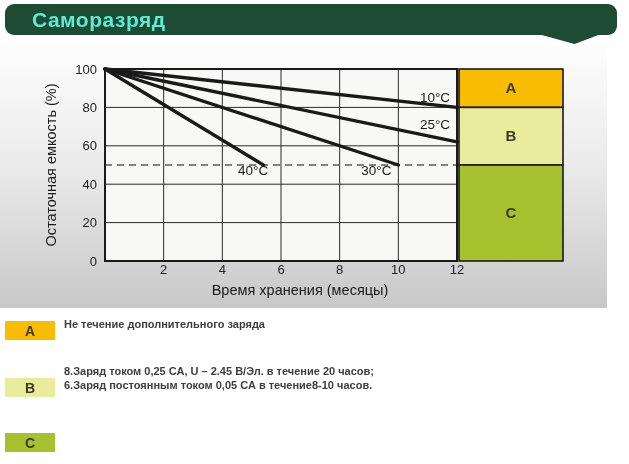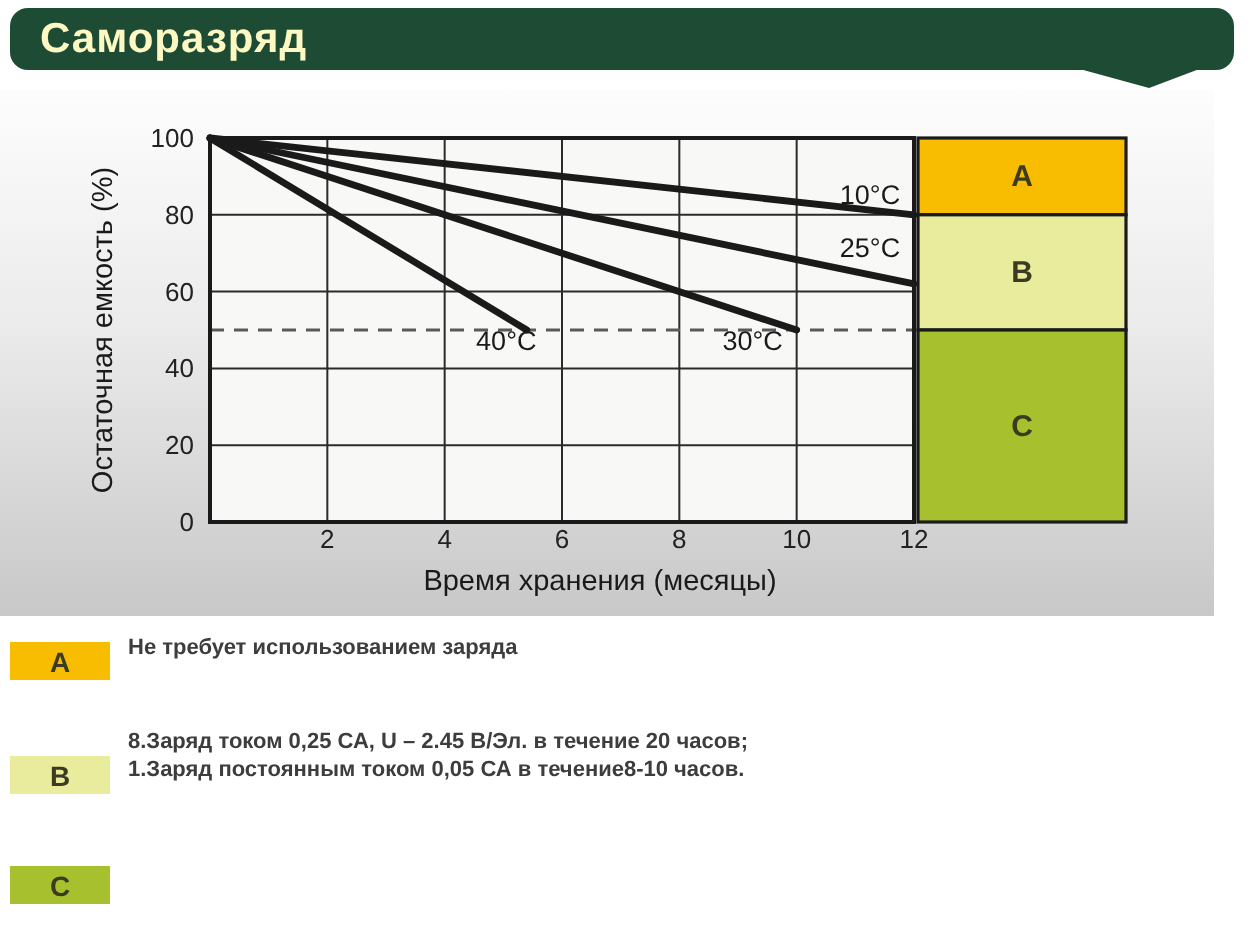--- a/index.html
+++ b/index.html
@@ -6,21 +6,21 @@
   .page{
     position:relative;width:629px;height:464px;overflow:hidden;background:#ffffff;
     font-family:"Liberation Sans","DejaVu Sans",sans-serif;
   }
   
   .header-bubble{
     position:absolute;left:5px;top:4px;width:612px;height:31px;
     border-radius:9px;display:flex;align-items:center;
   }
   .header-bubble .title{
-    color:#fef9c3;font-size:21px;font-weight:bold;padding-left:15px;letter-spacing:.5px;
+    color:#5eead4;font-size:21px;font-weight:bold;padding-left:27px;letter-spacing:.5px;
   }
   .header-tail{
     position:absolute;left:538px;top:34px;width:63px;height:10px;
     clip-path:polygon(0 0,100% 0,58% 100%);
   }
   
   .chart-panel{
     position:absolute;left:0;top:45px;width:607px;height:263px;
     background:linear-gradient(180deg,#fdfdfd 0%,#ebebeb 45%,#c8c8c8 100%);
   }
@@ -91,29 +91,29 @@
         <text x="97" y="66.89999999999998" text-anchor="end" font-size="13" fill="#222">80</text>
         <text x="97" y="28.5" text-anchor="end" font-size="13" fill="#222">100</text>
         <text x="300" y="250" text-anchor="middle" font-size="14.5" fill="#1a1a1a">Время хранения (месяцы)</text>
         <text x="56" y="120" text-anchor="middle" font-size="14.5" fill="#1a1a1a" transform="rotate(-90 56 120)">Остаточная емкость (%)</text>
       </svg>
   </div>
 
   <div class="legend-row" style="top:317px;">
     <div class="legend-swatch" style="margin-top: 4px; background-color: rgb(248, 189, 0);">A</div>
     <div class="legend-text">
-      <div>Не требует использованием заряда</div>
+      <div>Не течение дополнительного заряда</div>
     </div>
   </div>
 
   <div class="legend-row" style="top:364px;">
     <div class="legend-swatch" style="margin-top: 14px; background-color: rgb(233, 235, 157);">B</div>
     <div class="legend-text">
       <div>8.Заряд током 0,25 СА, U – 2.45 В/Эл. в течение 20 часов;</div>
-      <div>1.Заряд постоянным током 0,05 СА в течение8-10 часов.</div>
+      <div>6.Заряд постоянным током 0,05 СА в течение8-10 часов.</div>
     </div>
   </div>
 
   <div class="legend-row" style="top:428px;">
     <div class="legend-swatch" style="margin-top: 5px; background-color: rgb(166, 193, 45);">C</div>
     <div class="legend-text">
     </div>
   </div>
 
 </div>

